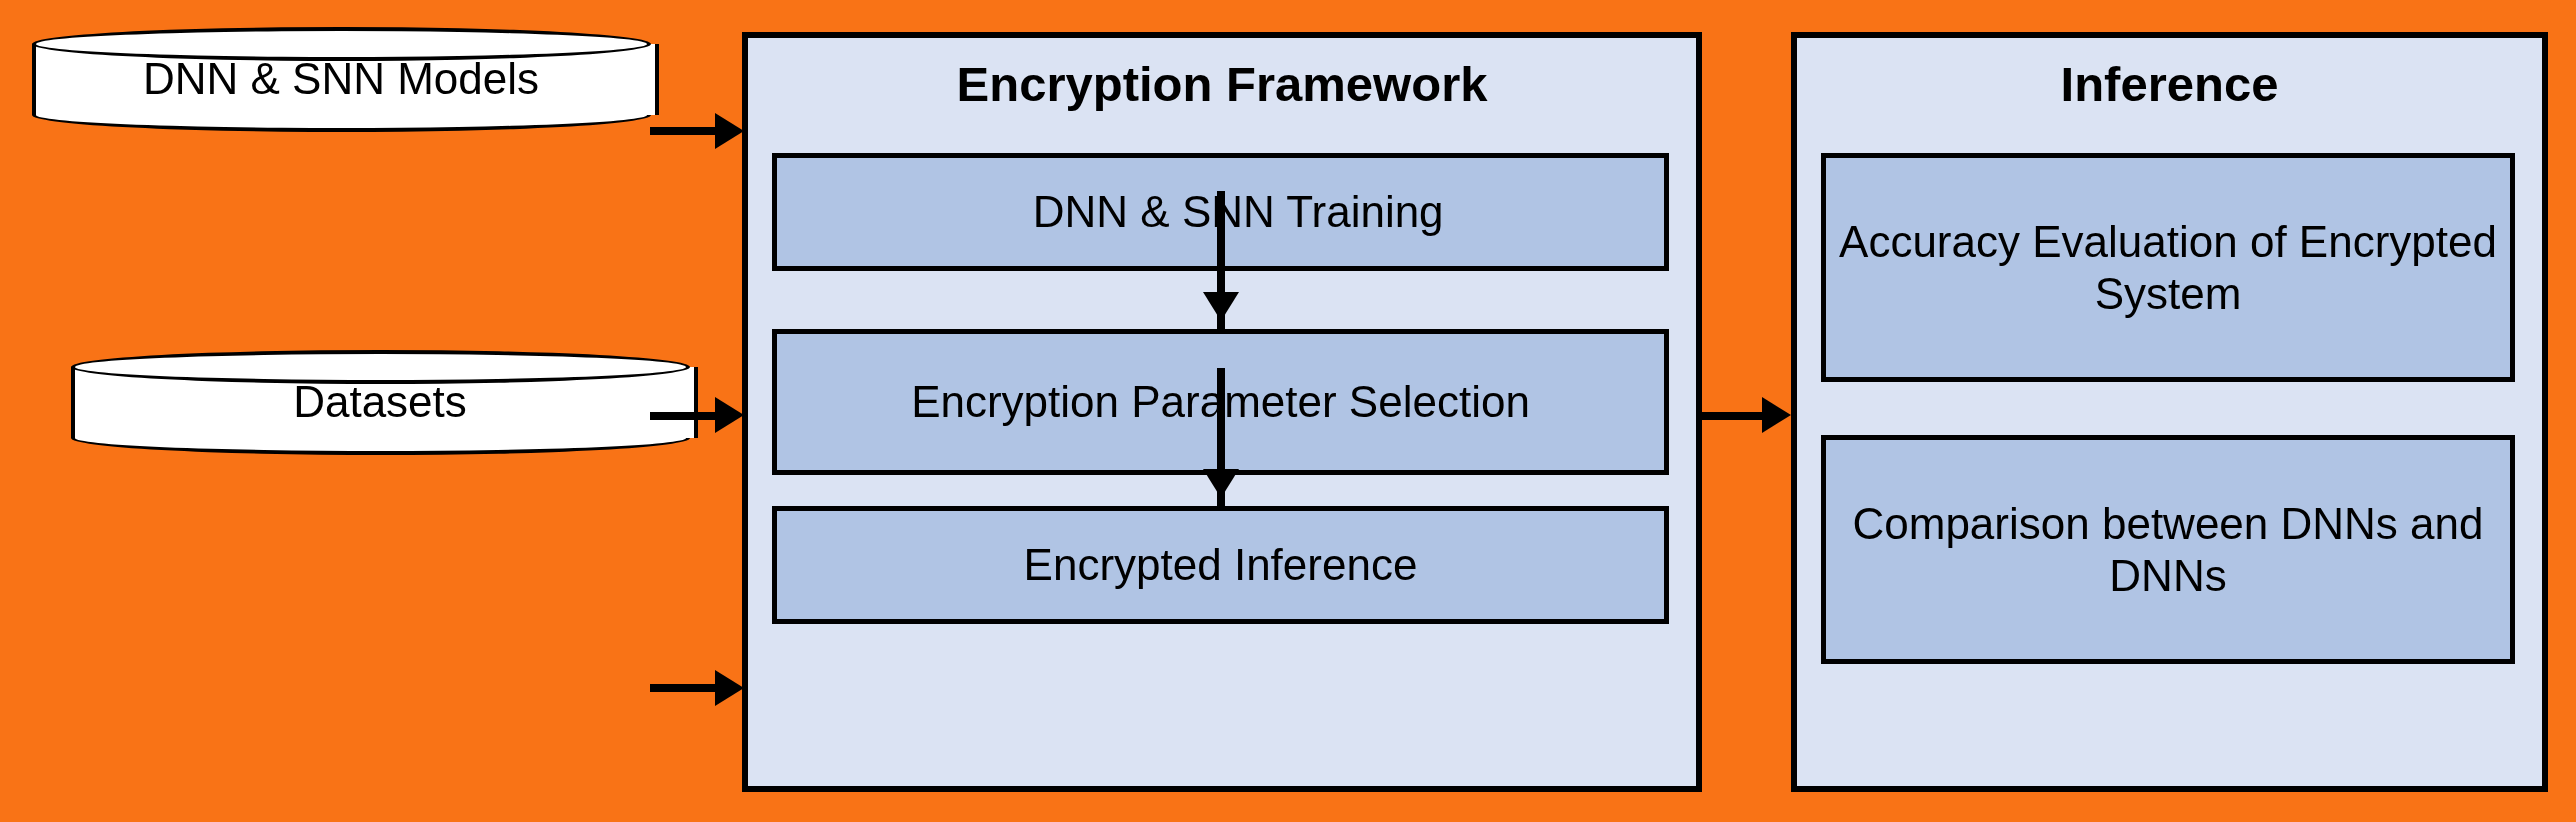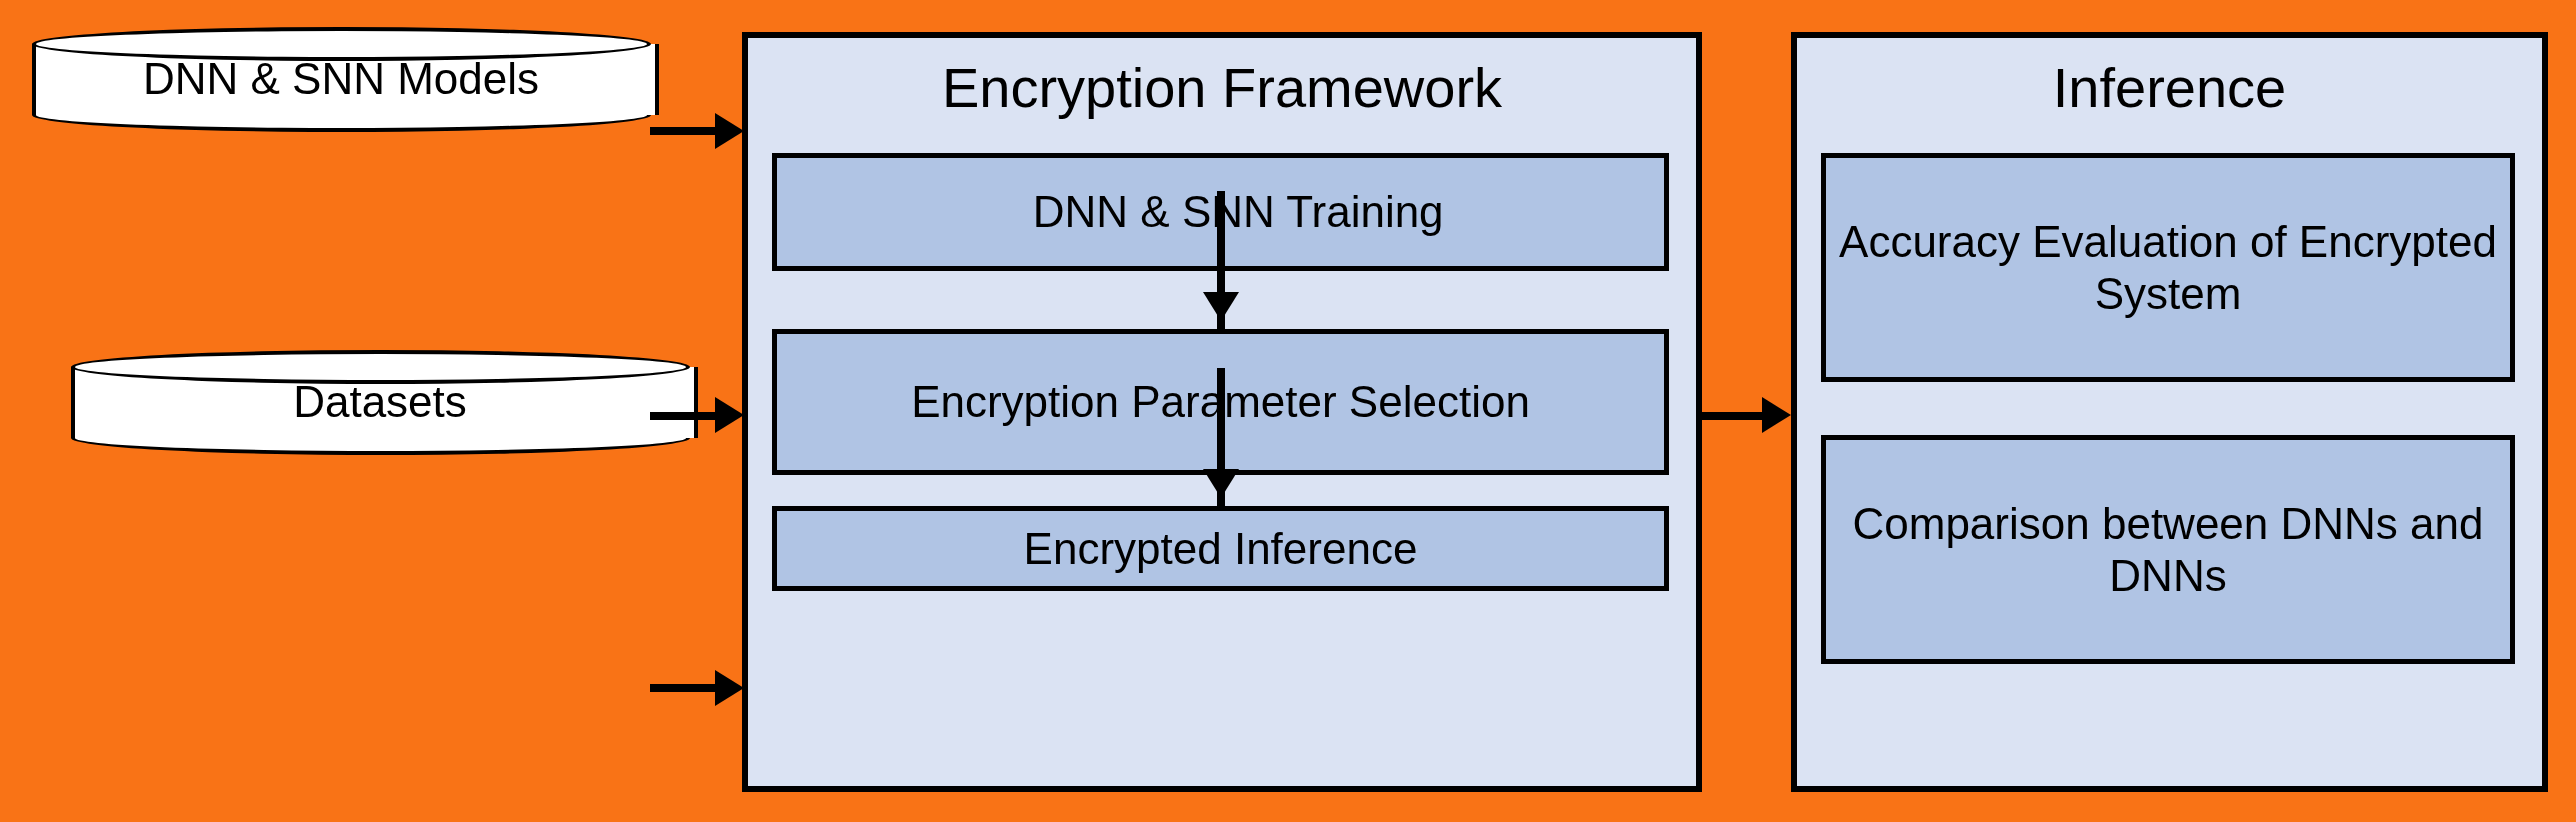--- a/index.html
+++ b/index.html
@@ -27,21 +27,21 @@
     font-size:44px;line-height:1.1;text-align:center;z-index:3;
   }
 
   
   .panel{
     position:absolute;box-sizing:border-box;
     background:#dbe3f3;border:6.7px solid #000;
   }
   .panel-title{
     position:absolute;left:0;right:0;
-    text-align:center;font-weight:normal;font-size:56px;line-height:1.05;
+    text-align:center;font-weight:bold;font-size:49px;line-height:1.05;
   }
   .inner-box{
     position:absolute;box-sizing:border-box;
     background:#b0c4e4;border:5.7px solid #000;
     display:flex;align-items:center;justify-content:center;
     text-align:center;font-size:44px;line-height:1.18;
     padding:0 9.6px;
   }
 
   
@@ -87,21 +87,21 @@
   <div class="h-line" style="left:650px;top:684px;width:69px;"></div>
   <div class="h-head" style="left:715px;top:670px;"></div>
 
   <div class="panel" style="left:742px;top:32px;width:960px;height:760px;">
     <div class="panel-title" style="top:21px;">Encryption Framework</div>
 
     <div class="inner-box" style="left:24px;top:115px;width:897px;height:118px;padding-left:45px;">DNN &amp; SNN Training</div>
 
     <div class="inner-box" style="left:24px;top:291px;width:897px;height:146px;">Encryption Parameter Selection</div>
 
-    <div class="inner-box" style="left:24px;top:468px;width:897px;height:85px;">Encrypted Inference</div>
+    <div class="inner-box" style="left:24px;top:468px;width:897px;height:118px;">Encrypted Inference</div>
   </div>
 
   <div class="v-line" style="left:1217px;top:191px;height:143px;"></div>
   <div class="v-head" style="left:1203px;top:292px;"></div>
 
   <div class="v-line" style="left:1217px;top:368px;height:143px;"></div>
   <div class="v-head" style="left:1203px;top:469px;"></div>
 
   <div class="h-line" style="left:1702px;top:412px;width:65px;"></div>
   <div class="h-head" style="left:1762px;top:397px;"></div>

